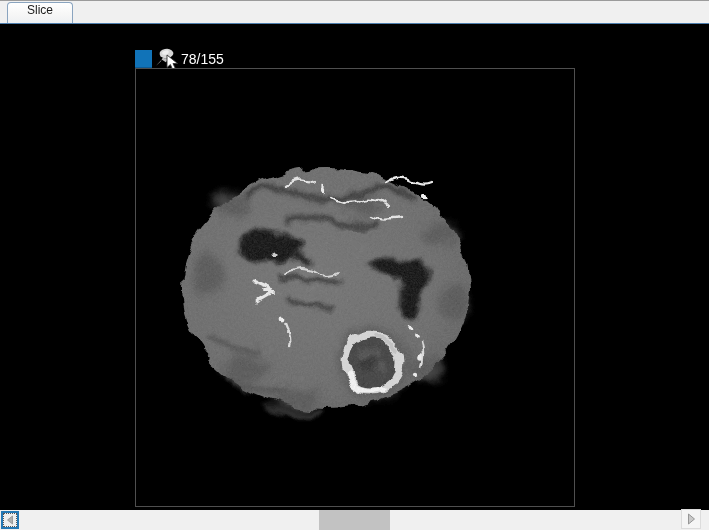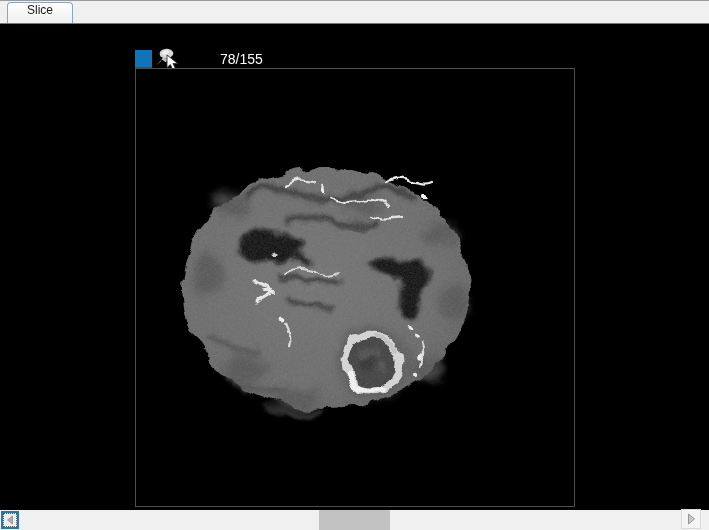--- a/index.html
+++ b/index.html
@@ -18,21 +18,21 @@
     background:linear-gradient(180deg,#ffffff 0%,#f6f6f6 60%,#eef0f2 100%);
     border:1px solid #8aa4bf;border-bottom:none;border-radius:4px 4px 0 0;
     box-sizing:border-box;z-index:2;
     display:flex;align-items:flex-start;justify-content:center;
     font-size:12px;color:#1a1a1a;cursor:default;
   }
   
   .client{position:absolute;left:0;top:24px;width:709px;height:486px;background:#000;}
   .swatch{position:absolute;left:135px;top:26px;width:17px;height:17px;background:#1173b8;border-bottom:1px solid #0d5a94;}
   .pin-wrap{position:absolute;left:152px;top:23px;width:28px;height:26px;}
-  .counter{position:absolute;left:181px;top:27px;color:#ffffff;font-size:14px;line-height:16px;margin-left:39px;}
+  .counter{position:absolute;left:181px;top:27px;color:#ffffff;font-size:14px;line-height:16px;}
   .viewport{
     position:absolute;left:135px;top:44px;width:440px;height:439px;
     border:1px solid #4f4f4f;box-sizing:border-box;background:#000;
   }
   .viewport svg{display:block;}
   .tick{position:absolute;left:351px;top:505px;width:6px;height:4px;background:#85c8ec;}
   
   .hscroll{position:absolute;left:0;top:510px;width:709px;height:20px;background:#f0f0f0;}
   .sb-btn{position:absolute;display:flex;align-items:center;justify-content:center;box-sizing:border-box;}
   .sb-left{

